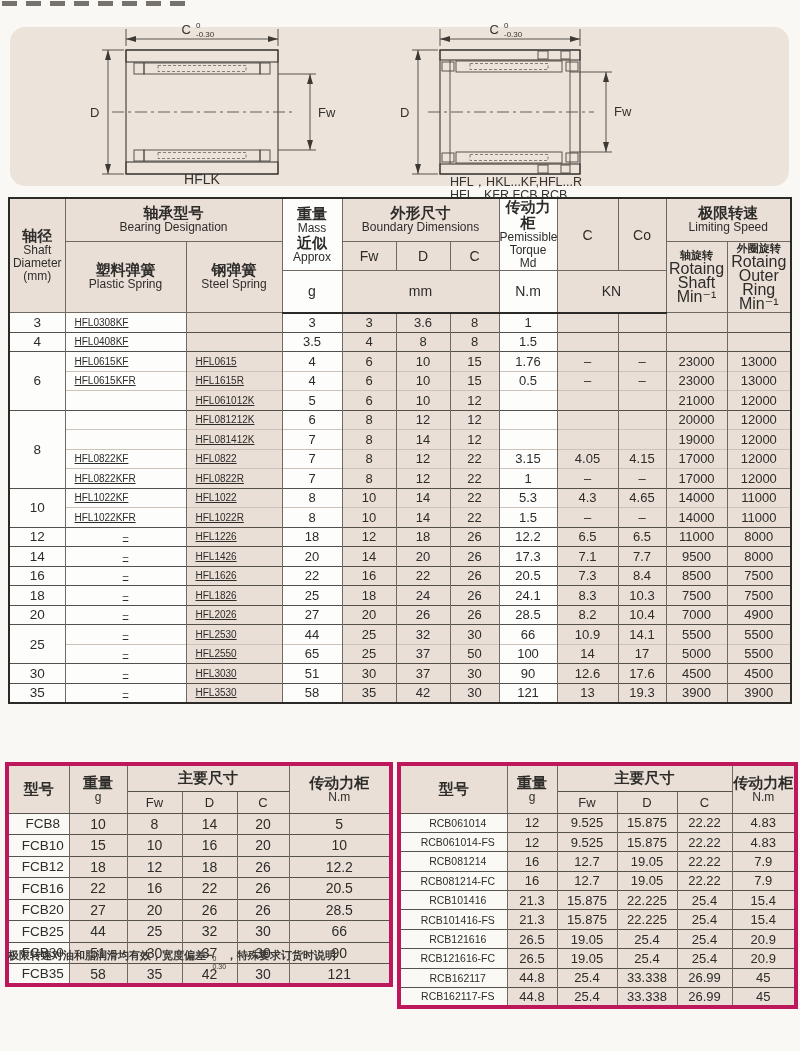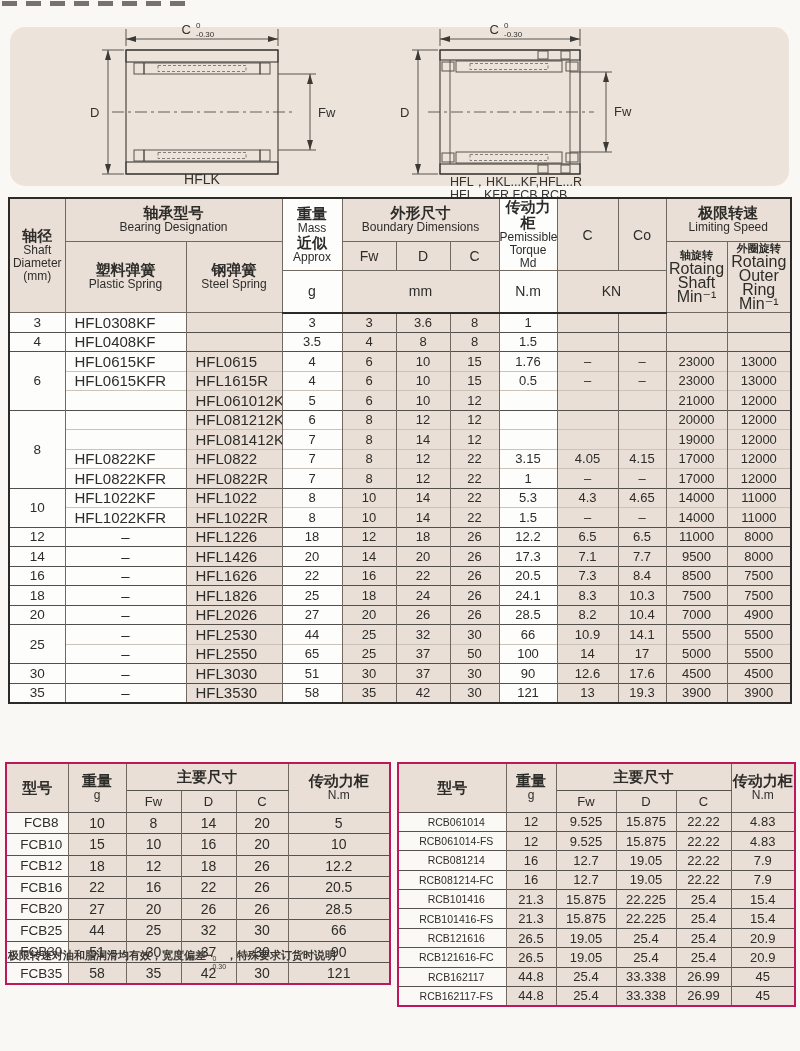--- a/index.html
+++ b/index.html
@@ -28,26 +28,26 @@
   .main-table{position:absolute;left:8px;top:197px;width:784px;border:2px solid #2b2a27;}
   .main-table tr.hA{height:43px}
   .main-table tr.hB{height:27px}
   .main-table tr.hC{height:42px}
   .main-table tr.hC th{font-size:14px;border-bottom:2px solid #2b2a27;}
   .main-table th.big{font-size:14px;}
   .main-table th.sm .zh{font-size:11px;line-height:13px;}
   .main-table th.sm .en{font-size:16px;line-height:14px;}
   .main-table tbody td{height:19.5px;text-align:center;font-size:13px;border-top:1px solid #cbc2ba;border-bottom:0;}
   .main-table tbody tr.grp td{border-top:1px solid #53504b;}
-  .main-table td.col-plastic,.main-table td.col-steel{text-align:left;padding-left:9px;font-size:15px;}
+  .main-table td.col-plastic,.main-table td.col-steel{text-align:left;padding-left:9px;font-size:10px;text-decoration:underline;}
   .main-table td.is-dash{text-align:center;padding-left:0;}
   .main-table td.col-shaft,.main-table td.col-plastic,.main-table td.col-mass,.main-table td.col-md{background:#fdfdfb;}
   .main-table td.col-shaft{font-size:13.5px;}
 
-  .bt{position:absolute;border:2px solid #be185d;}
+  .bt{position:absolute;border:4px solid #be185d;}
   .bt tr.r1{height:27px}
   .bt tr.r2{height:22px}
   .bt tr.r2 th{font-size:13px;}
   .bt thead th{border-bottom:1px solid #56524d;}
   .bt tbody td{text-align:center;border-top:1px solid #56524d;border-bottom:0;}
   .bt td.col-model{text-align:center;padding-left:8px;background:#fbf9f6;}
   .fcb{left:5px;top:762px;width:384px;}
   .fcb tbody td{height:21.5px;font-size:14px;}
   .fcb td.col-model{font-size:13.5px;}
   .rcb{left:397px;top:762px;width:397px;}

